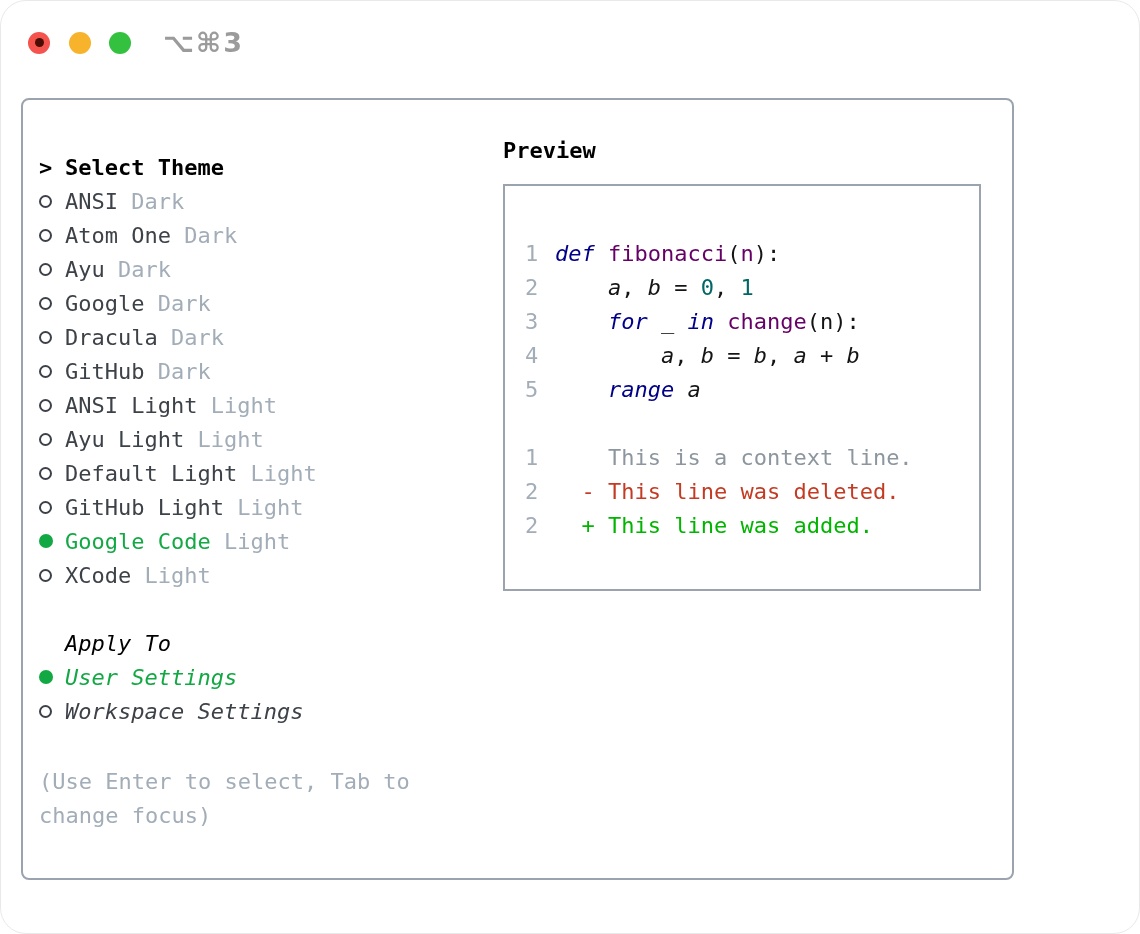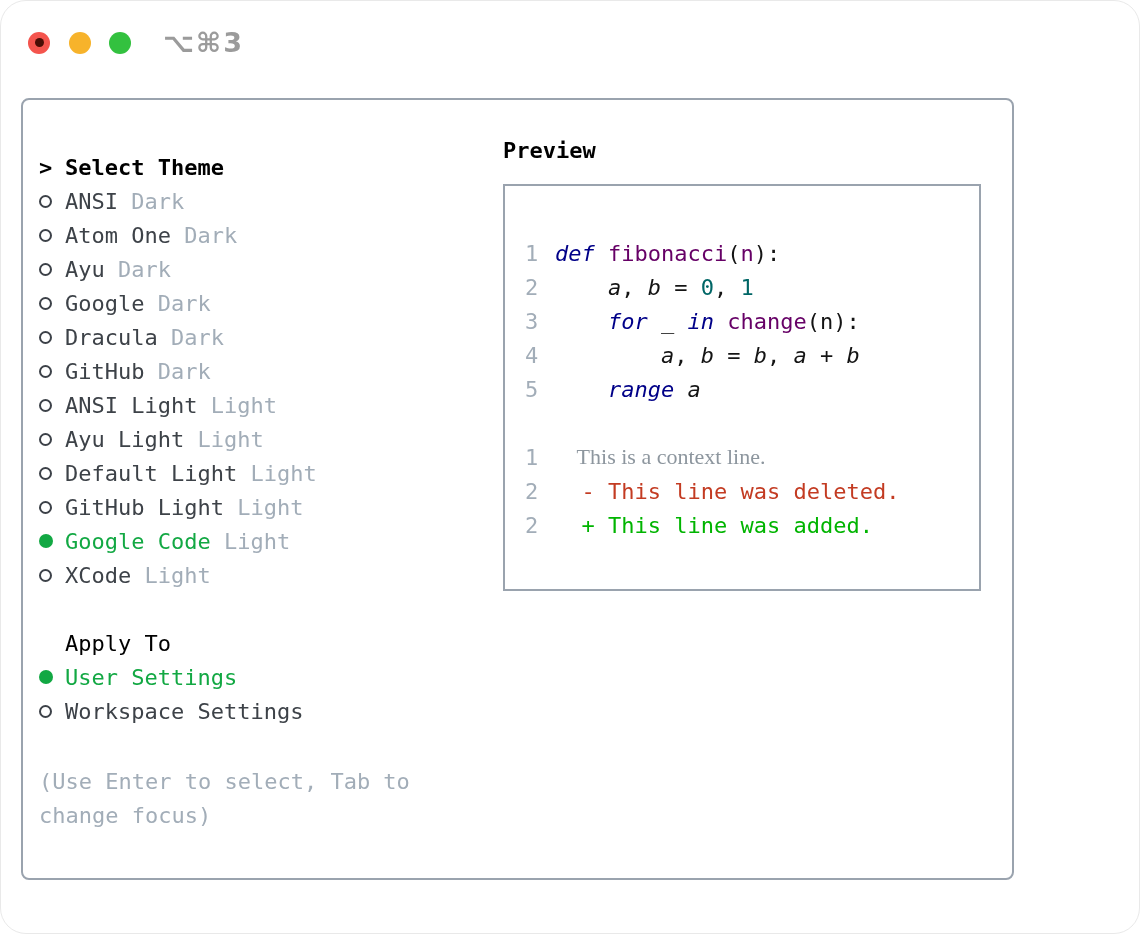--- a/index.html
+++ b/index.html
@@ -38,21 +38,21 @@
   .left-col{position:absolute;left:16px;top:50px;}
   .row{display:flex;align-items:center;height:34px;font-size:22px;color:var(--itemtext);}
   .marker-cell{width:26px;display:flex;align-items:center;}
   .ring{width:13px;height:13px;border-radius:50%;border:2px solid #3c4148;background:transparent;}
   .ring.filled{border:none;background:var(--accent);width:14px;height:14px;}
   .cursor{font-weight:bold;color:#000;font-size:22px;}
   .list-title{font-weight:bold;color:var(--title);font-size:22px;}
   .item-label{white-space:pre;}
   .item-label.selected{color:var(--accent);}
   .item-tag{color:var(--muted);white-space:pre;}
-  .section-apply{margin-top:34px;}
+  .section-apply{margin-top:34px;font-style:italic;}
   .apply-title{color:#000;font-size:22px;}
   .hint{
     margin-top:37px;max-width:430px;color:var(--muted);
     font-size:22px;line-height:34px;
   }
   
   .right-col{position:absolute;left:480px;top:33px;}
   .preview-title{font-weight:bold;color:var(--title);font-size:22px;height:34px;display:flex;align-items:center;}
   .preview-box{
     margin-top:17px;width:478px;height:407px;
@@ -60,21 +60,21 @@
     padding:50px 0 0 20px;overflow:hidden;
   }
   .code-row{display:flex;height:34px;align-items:center;font-size:22px;}
   .lineno{width:30px;color:var(--muted);white-space:pre;flex:none;}
   .code-text{white-space:pre;}
   .tk-kw{color:var(--kw);font-style:italic;}
   .tk-ty{color:var(--ty);}
   .tk-lit{color:var(--lit);}
   .tk-pl{color:var(--pl);}
   .tk-var{color:var(--pl);font-style:italic;}
-  .tk-ctx{color:var(--ctx);font-family:Liberation Serif, serif;}
+  .tk-ctx{color:var(--ctx);}
   .tk-del{color:var(--del);margin-top:32px;}
   .tk-add{color:var(--add);}
 </style>
 </head>
 <body>
 
 <div class="window">
 
   <div class="titlebar">
     <button class="tl red">

